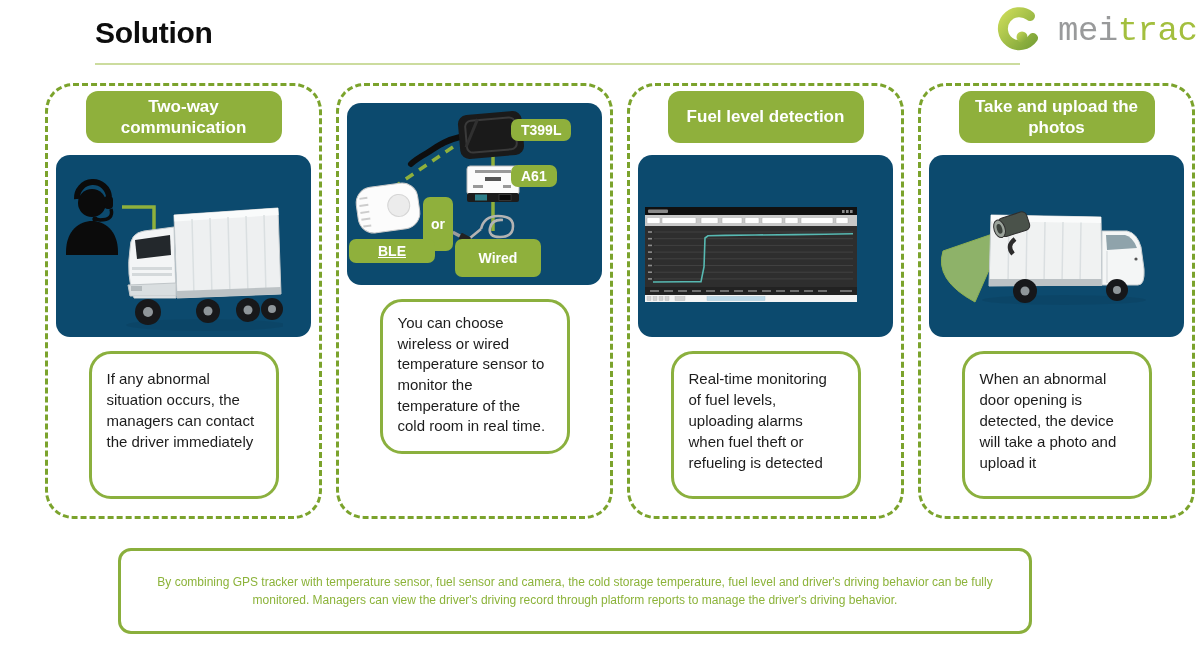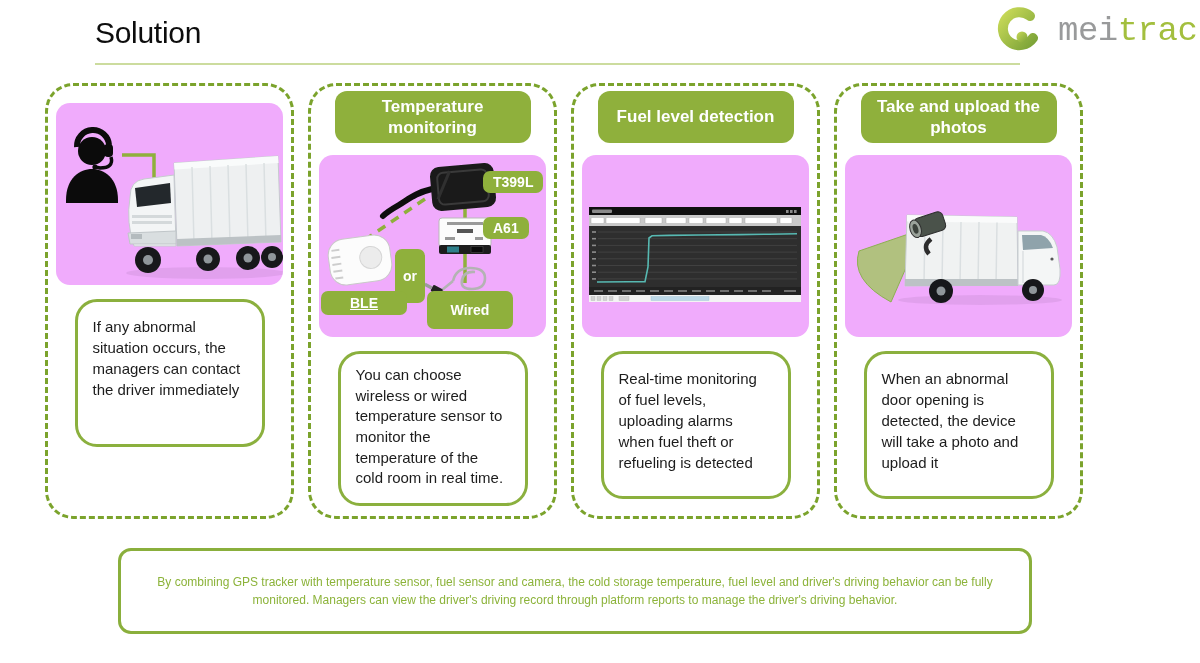--- a/index.html
+++ b/index.html
@@ -1,38 +1,38 @@
 <!DOCTYPE html>
 <html><head>
 <meta charset="utf-8">
 <style>
   * { box-sizing: border-box; margin: 0; padding: 0; }
   html,body { background:#fff; }
   body { font-family: "Liberation Sans", sans-serif; }
   .slide { position:relative; width:1200px; height:663px; background:#ffffff; overflow:hidden; }
 
   
-  .page-title { position:absolute; left:95px; top:16px; font-size:30px; font-weight:400; color:#0d0d0d; letter-spacing:-0.3px; }
+  .page-title { position:absolute; left:95px; top:16px; font-size:30px; font-weight:700; color:#0d0d0d; letter-spacing:-0.3px; }
   .title-underline { position:absolute; left:95px; top:63px; width:925px; height:2px; background:#ccdc9e; }
   .logo { position:absolute; left:996px; top:6px; height:50px; display:flex; align-items:center; }
   .logo svg { display:block; }
   .logo-text { font-size:34px; letter-spacing:-0.5px; margin-left:16px;font-family:Liberation Mono, monospace; }
   .logo-mei { color:#999a9b; }
   .logo-track { color:#a3bf3e; }
   .logo-reg { font-size:13px; color:#9a9a9a; vertical-align:14px; margin-left:1px; }
 
   
   .columns { position:absolute; left:45px; top:83px; width:1038px; height:436px; display:flex; gap:14px; }
   .col { flex:1 1 0; border:3px dashed #7ba32c; border-radius:28px; padding:5px 8px 8px 8px; background:#fff; }
   .col-header {
     width:196px; height:52px; margin:0 auto; background:#8fb03c; border-radius:12px;
     display:flex; align-items:center; justify-content:center; text-align:center;
     color:#fff; font-weight:700; font-size:17px; line-height:1.25; padding:0 8px;
   }
-  .col-media { position:relative; width:227px; height:182px; margin:12px auto 4px; background:#f0abfc; border-radius:14px; overflow:hidden; }
+  .col-media { position:relative; width:255px; height:182px; margin:12px auto 4px; background:#0c4a6e; border-radius:14px; overflow:hidden; }
   .col-media svg.art { position:absolute; left:0; top:0; width:227px; height:182px; }
   .col-textbox {
     width:190px; min-height:148px; margin:14px auto 0; background:#fff;
     border:3px solid #8bb03e; border-radius:22px; padding:14px 15px;
     font-size:15px; line-height:1.4; color:#1c1c1c;
   }
   .col:nth-child(2) .col-textbox { padding-top:11px; line-height:1.38; }
 
   
   .badge {
@@ -73,20 +73,21 @@
         <path d="M34 9 A16.5 16.5 0 1 0 37 31" fill="none" stroke="url(#lg)" stroke-width="10" stroke-linecap="round"></path>
         <circle cx="26" cy="30" r="5.5" fill="url(#lg)"></circle>
       </svg>
     </span>
     <span class="logo-text"><span class="logo-mei">mei</span><span class="logo-track">track</span><span class="logo-reg">®</span></span>
   </div>
 
   <div class="columns">
 
     <div class="col">
+      <div class="col-header">Two-way communication</div>
       <div class="col-media">
         <svg class="art" viewBox="0 0 227 182">
           <ellipse cx="150" cy="170" rx="80" ry="6" fill="#000" opacity="0.06"></ellipse>
 
           <polyline points="66,52 98,52 98,112" fill="none" stroke="#8fb03c" stroke-width="3.5"></polyline>
 
           <g>
             <circle cx="36" cy="48" r="14" fill="#0b0b0b"></circle>
             <path d="M10 97 C10 75 24 66 36 66 C48 66 62 75 62 97 L62 100 L10 100 Z" fill="#0b0b0b"></path>
             <path d="M21 44 A16 16 0 0 1 53 42" fill="none" stroke="#0b0b0b" stroke-width="6"></path>
@@ -120,21 +121,20 @@
               <circle cx="192" cy="155" r="4.5" fill="#8f969a"></circle>
             <circle cx="216" cy="154" r="11" fill="#17181a"></circle>
               <circle cx="216" cy="154" r="4" fill="#8f969a"></circle>
           </g>
         </svg>
       </div>
       <div class="col-textbox">If any abnormal situation occurs, the managers can contact the driver immediately</div>
     </div>
 
     <div class="col">
-      <div class="col-header">Temperature monitoring</div>
       <div class="col-media">
         <svg class="art" viewBox="0 0 227 182">
 
           <line x1="146" y1="50" x2="146" y2="128" stroke="#8fb03c" stroke-width="3.5"></line>
           <line x1="106" y1="44" x2="50" y2="82" stroke="#8fb03c" stroke-width="3.5" stroke-dasharray="9 7"></line>
 
           <g>
             <path d="M113 34 C96 38 90 44 80 50 C73 54 68 57 64 61" fill="none" stroke="#0e0e0e" stroke-width="6" stroke-linecap="round"></path>
             <g transform="rotate(-5 144 32)">
               <rect x="112" y="10" width="64" height="44" rx="9" fill="#1a1a1a"></rect>

